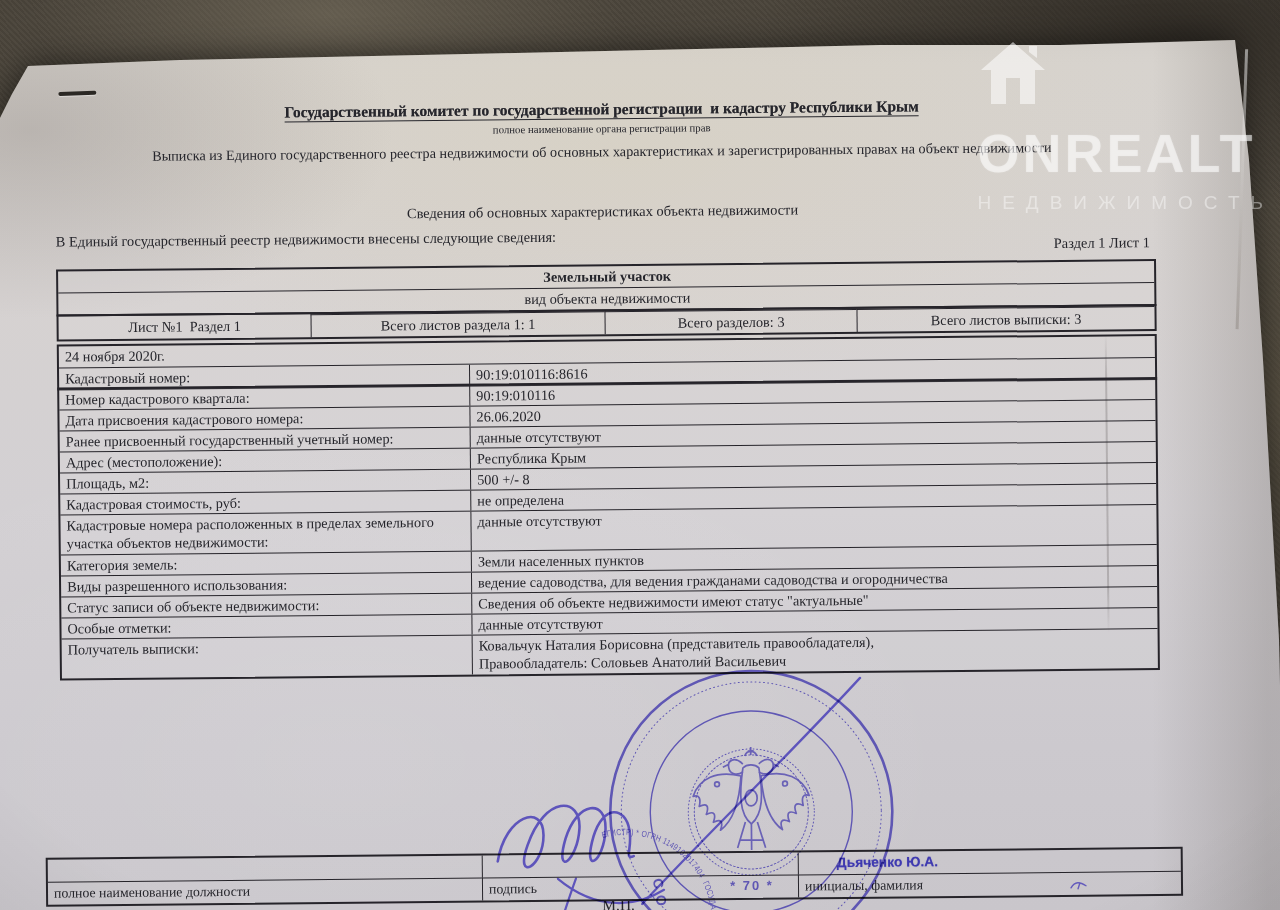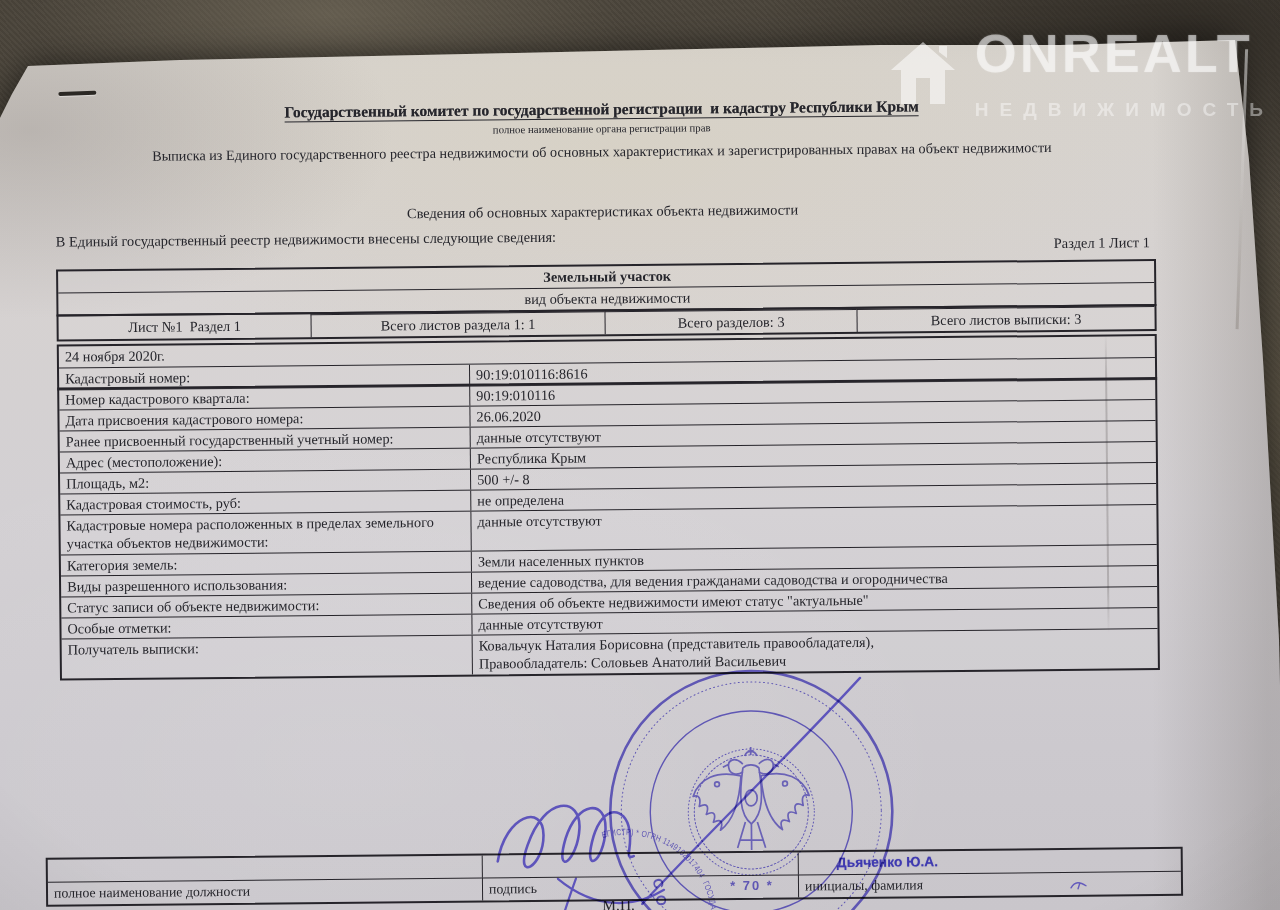--- a/index.html
+++ b/index.html
@@ -51,24 +51,24 @@
   .footer-tbl > div:nth-child(3n+1){border-left:none;}
   .footer-tbl > .r2{border-top:1.8px solid #26242a;}
   .name-stamp{font-family:"Liberation Sans","DejaVu Sans",sans-serif;font-weight:bold;font-size:19px;color:#3f3ab0;padding-left:38px !important;text-shadow:0 0 1px rgba(63,58,176,.55);}
   .seal-note{left:598px;top:896px;font-size:15.5px;}
   .crease-v{left:1106px;top:338px;width:2px;height:300px;background:linear-gradient(180deg,transparent,rgba(96,90,90,.32) 15%,rgba(96,90,90,.32) 85%,transparent);}
   .crease-r{left:1243px;top:55px;width:3px;height:280px;background:linear-gradient(180deg,rgba(255,255,255,.5),rgba(120,112,104,.35));transform:rotate(2.5deg);}
   .staple{left:62px;top:86px;width:38px;height:4px;background:#2b2824;border-radius:2px;transform:rotate(-1.5deg);box-shadow:0 1px 1px rgba(255,255,255,.45);}
   .stamp{left:598px;top:663px;width:300px;height:300px;color:#4f46b0;opacity:.88;mix-blend-mode:multiply;}
   .sig{left:454px;top:664px;width:440px;height:246px;mix-blend-mode:multiply;}
   .mark-sm{left:1066px;top:884px;width:18px;height:10px;mix-blend-mode:multiply;}
-  .watermark{position:absolute;top:26px;right:6px;z-index:50;display:flex;align-items:flex-start;gap:16px;pointer-events:none;font-family:"Liberation Sans","DejaVu Sans",sans-serif;}
+  .watermark{position:absolute;top:26px;right:6px;z-index:50;display:flex;align-items:flex-start;gap:16px;pointer-events:none;font-family:"Liberation Sans","DejaVu Sans",sans-serif;flex-direction:column;}
   .wm-icon{margin-top:12px;opacity:.55;}
   .wm-text .wm-brand{font-size:54px;font-weight:bold;letter-spacing:3px;line-height:1;color:rgba(255,255,255,.5);text-shadow:0 0 2px rgba(255,255,255,.25);}
-  .wm-text .wm-sub{margin-top:19px;font-size:19px;font-weight:bold;letter-spacing:11px;color:rgba(255,255,255,.42);}
+  .wm-text .wm-sub{margin-top:12px;font-size:19px;font-weight:normal;letter-spacing:11px;color:rgba(255,255,255,.42);}
   .vignette{position:absolute;inset:0;z-index:40;pointer-events:none;background:radial-gradient(1400px 1000px at 640px 420px, transparent 58%, rgba(0,0,0,.20) 100%);}
 </style>
 </head>
 <body>
 
 <div class="paper-shadow">
   <div class="paper"></div>
 </div>
 
 <div class="content">

